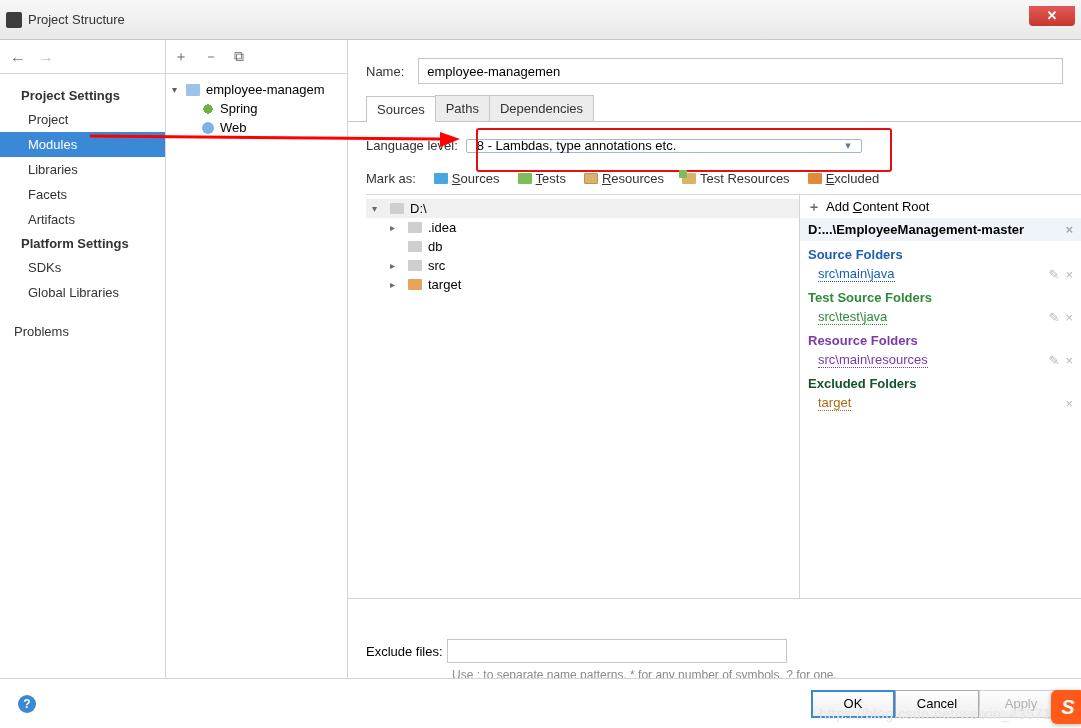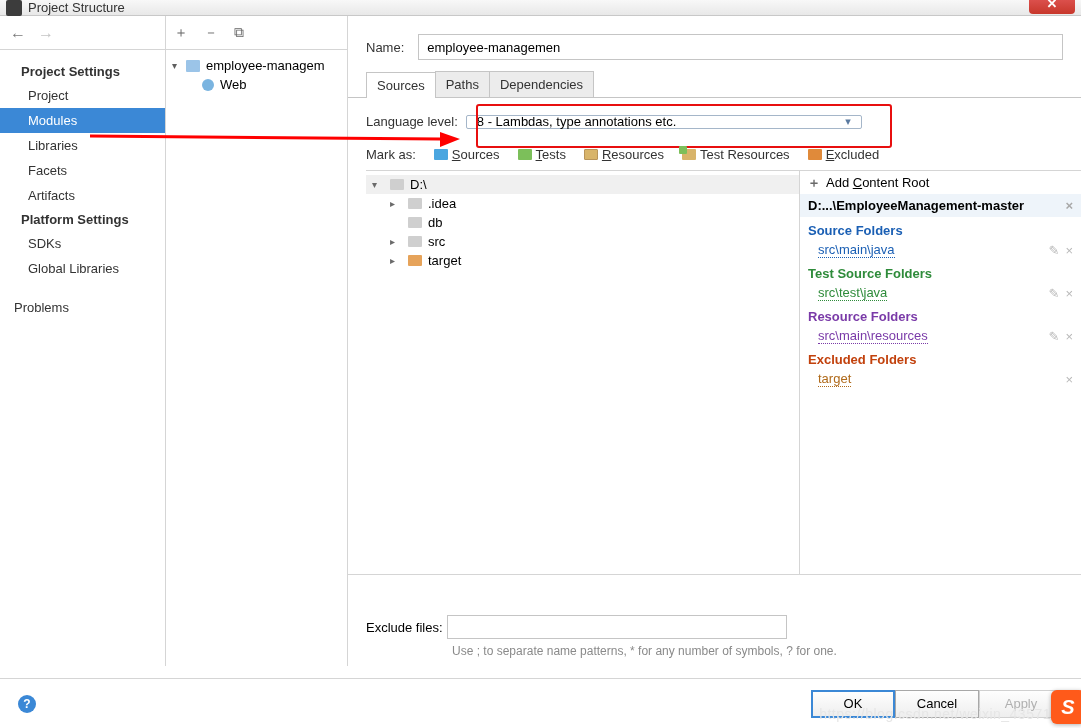--- a/index.html
+++ b/index.html
@@ -1,19 +1,19 @@
 <!DOCTYPE html>
 <html><head>
 <meta charset="utf-8">
 <style>
   * { margin: 0; padding: 0; box-sizing: border-box; font-family: "Segoe UI", Tahoma, Arial, sans-serif; font-size: 13px; }
   body { width: 1081px; height: 728px; background: #fff; position: relative; overflow: hidden; }
 
   
-  .titlebar { height: 16px; background: linear-gradient(#f8f8f8,#e8e8e8); border-bottom: 1px solid #c8c8c8; display:flex; align-items:center; padding:0 6px; }
+  .titlebar { height: 40px; background: linear-gradient(#f8f8f8,#e8e8e8); border-bottom: 1px solid #c8c8c8; display:flex; align-items:center; padding:0 6px; }
   .titlebar .logo { width:16px; height:16px; background:#3c3c3c; margin-right:6px; border-radius:2px; }
   .titlebar .title { color:#333; flex:1; }
   .titlebar .close { width:46px; height:20px; background:linear-gradient(#e45a5a,#c7372b); border-radius:0 0 4px 4px; margin-top:-8px; display:flex; align-items:center; justify-content:center; color:#fff; font-weight:bold; cursor:pointer; }
 
   .content { display:flex; height: calc(728px - 28px - 50px); }
 
   
   .leftcol { width:166px; border-right:1px solid #d5d5d5; background:#fff; display:flex; flex-direction:column; }
   .leftnav-arrows { height:34px; border-bottom:1px solid #d5d5d5; display:flex; align-items:center; padding:0 10px; gap:12px; }
   .arrow-btn { color:#7a7a7a; font-size:16px; cursor:pointer; }
@@ -74,21 +74,21 @@
   .rootpanel { width:282px; border-left:1px solid #d5d5d5; background:#fff; }
   .rootpanel .add-row { display:flex; align-items:center; gap:6px; padding:4px 8px; cursor:pointer; }
   .rootpanel .path-row { padding:4px 8px; background:#eef4fa; font-weight:600; display:flex; justify-content:space-between; align-items:center; }
   .rp-section { padding:6px 8px 2px 8px; font-weight:600; }
   .rp-item { padding:2px 8px 2px 18px; display:flex; align-items:center; justify-content:space-between; }
   .rp-item .path{ border-bottom:1px dotted currentColor; }
   .rp-actions { color:#b8b8b8; display:flex; gap:6px; }
   .srcf{ color:#1a5fb4; } .srcf-i{ color:#1a5fb4;text-align:right; }
   .tstf{ color:#2e8b3a; } .tstf-i{ color:#2e8b3a; }
   .resf{ color:#7a3aa8; } .resf-i{ color:#7a3aa8; }
-  .excf{ color:#c2410c; } .excf-i{ color:#b06a1a; }
+  .excf{ color:#14532d; } .excf-i{ color:#b06a1a; }
 
   .exclude-row { border-top:1px solid #d5d5d5; padding:10px 18px 6px 18px; }
   .exclude-row .r1{ display:flex; align-items:center; gap:4px;margin-top:30px; }
   .exclude-row input { flex:1; max-width:340px; height:24px; border:1px solid #c5c5c5; padding:0 6px; }
   .exclude-row .hint { color:#8a8a8a; margin:4px 0 0 86px; font-size:12px; line-height:1.4; }
 
   
   .footer { position:absolute; bottom:0; left:0; right:0; height:50px; border-top:1px solid #d5d5d5; display:flex; align-items:center; justify-content:space-between; padding:0 18px; background:#fff; }
   .help-icon { width:18px; height:18px; border-radius:50%; background:#3b88d6; color:#fff; display:flex; align-items:center; justify-content:center; font-weight:bold; font-size:12px; cursor:pointer; }
   .btn-row { display:flex; gap:0; }
@@ -144,20 +144,24 @@
       <span class="tool-btn">－</span>
       <span class="tool-btn">⧉</span>
     </div>
     <div class="modtree">
       <div class="tree-row">
         <span class="chev">▾</span>
         <span class="icon-folder"></span>
         <span>employee-managem</span>
       </div>
       <div class="tree-row" style="padding-left:34px">
+        <span class="icon-spring"></span>
+        <span>Spring</span>
+      </div>
+      <div class="tree-row" style="padding-left:34px">
         <span class="icon-web"></span>
         <span>Web</span>
       </div>
     </div>
   </div>
 
   <div class="rightpane">
     <div class="name-row">
       <label>Name:</label>
       <input class="name-input" value="employee-managemen" style="">

